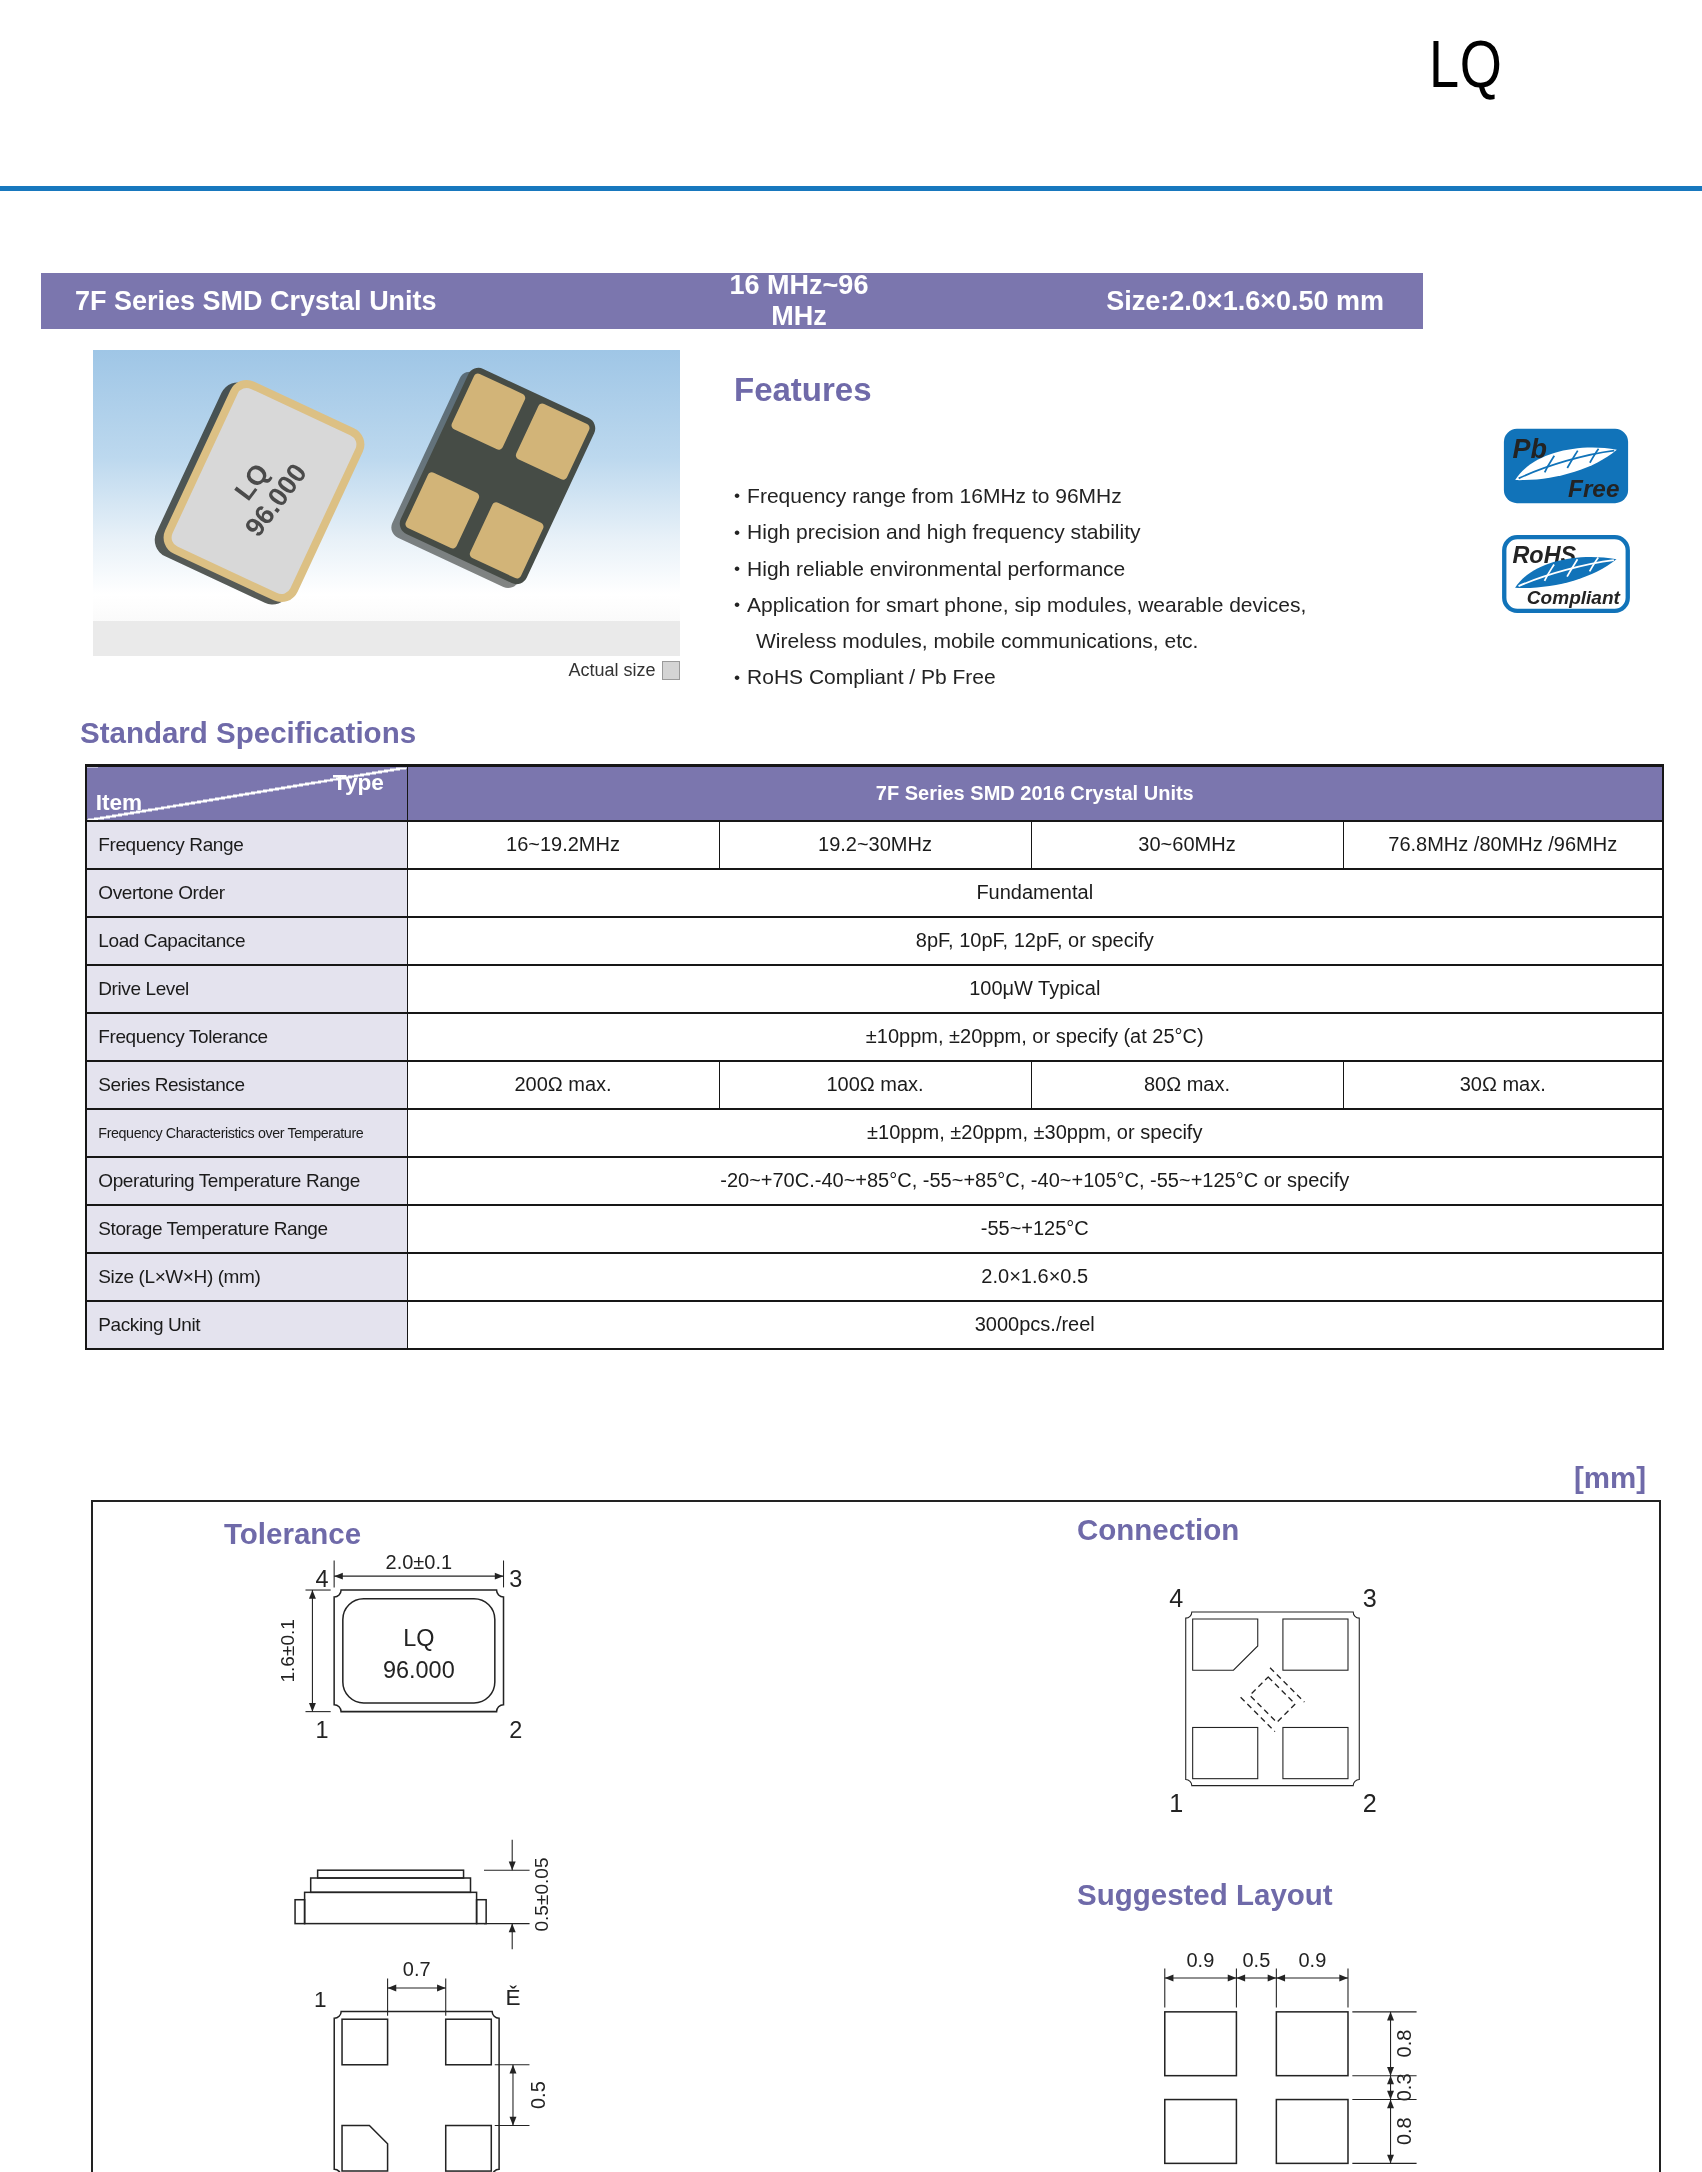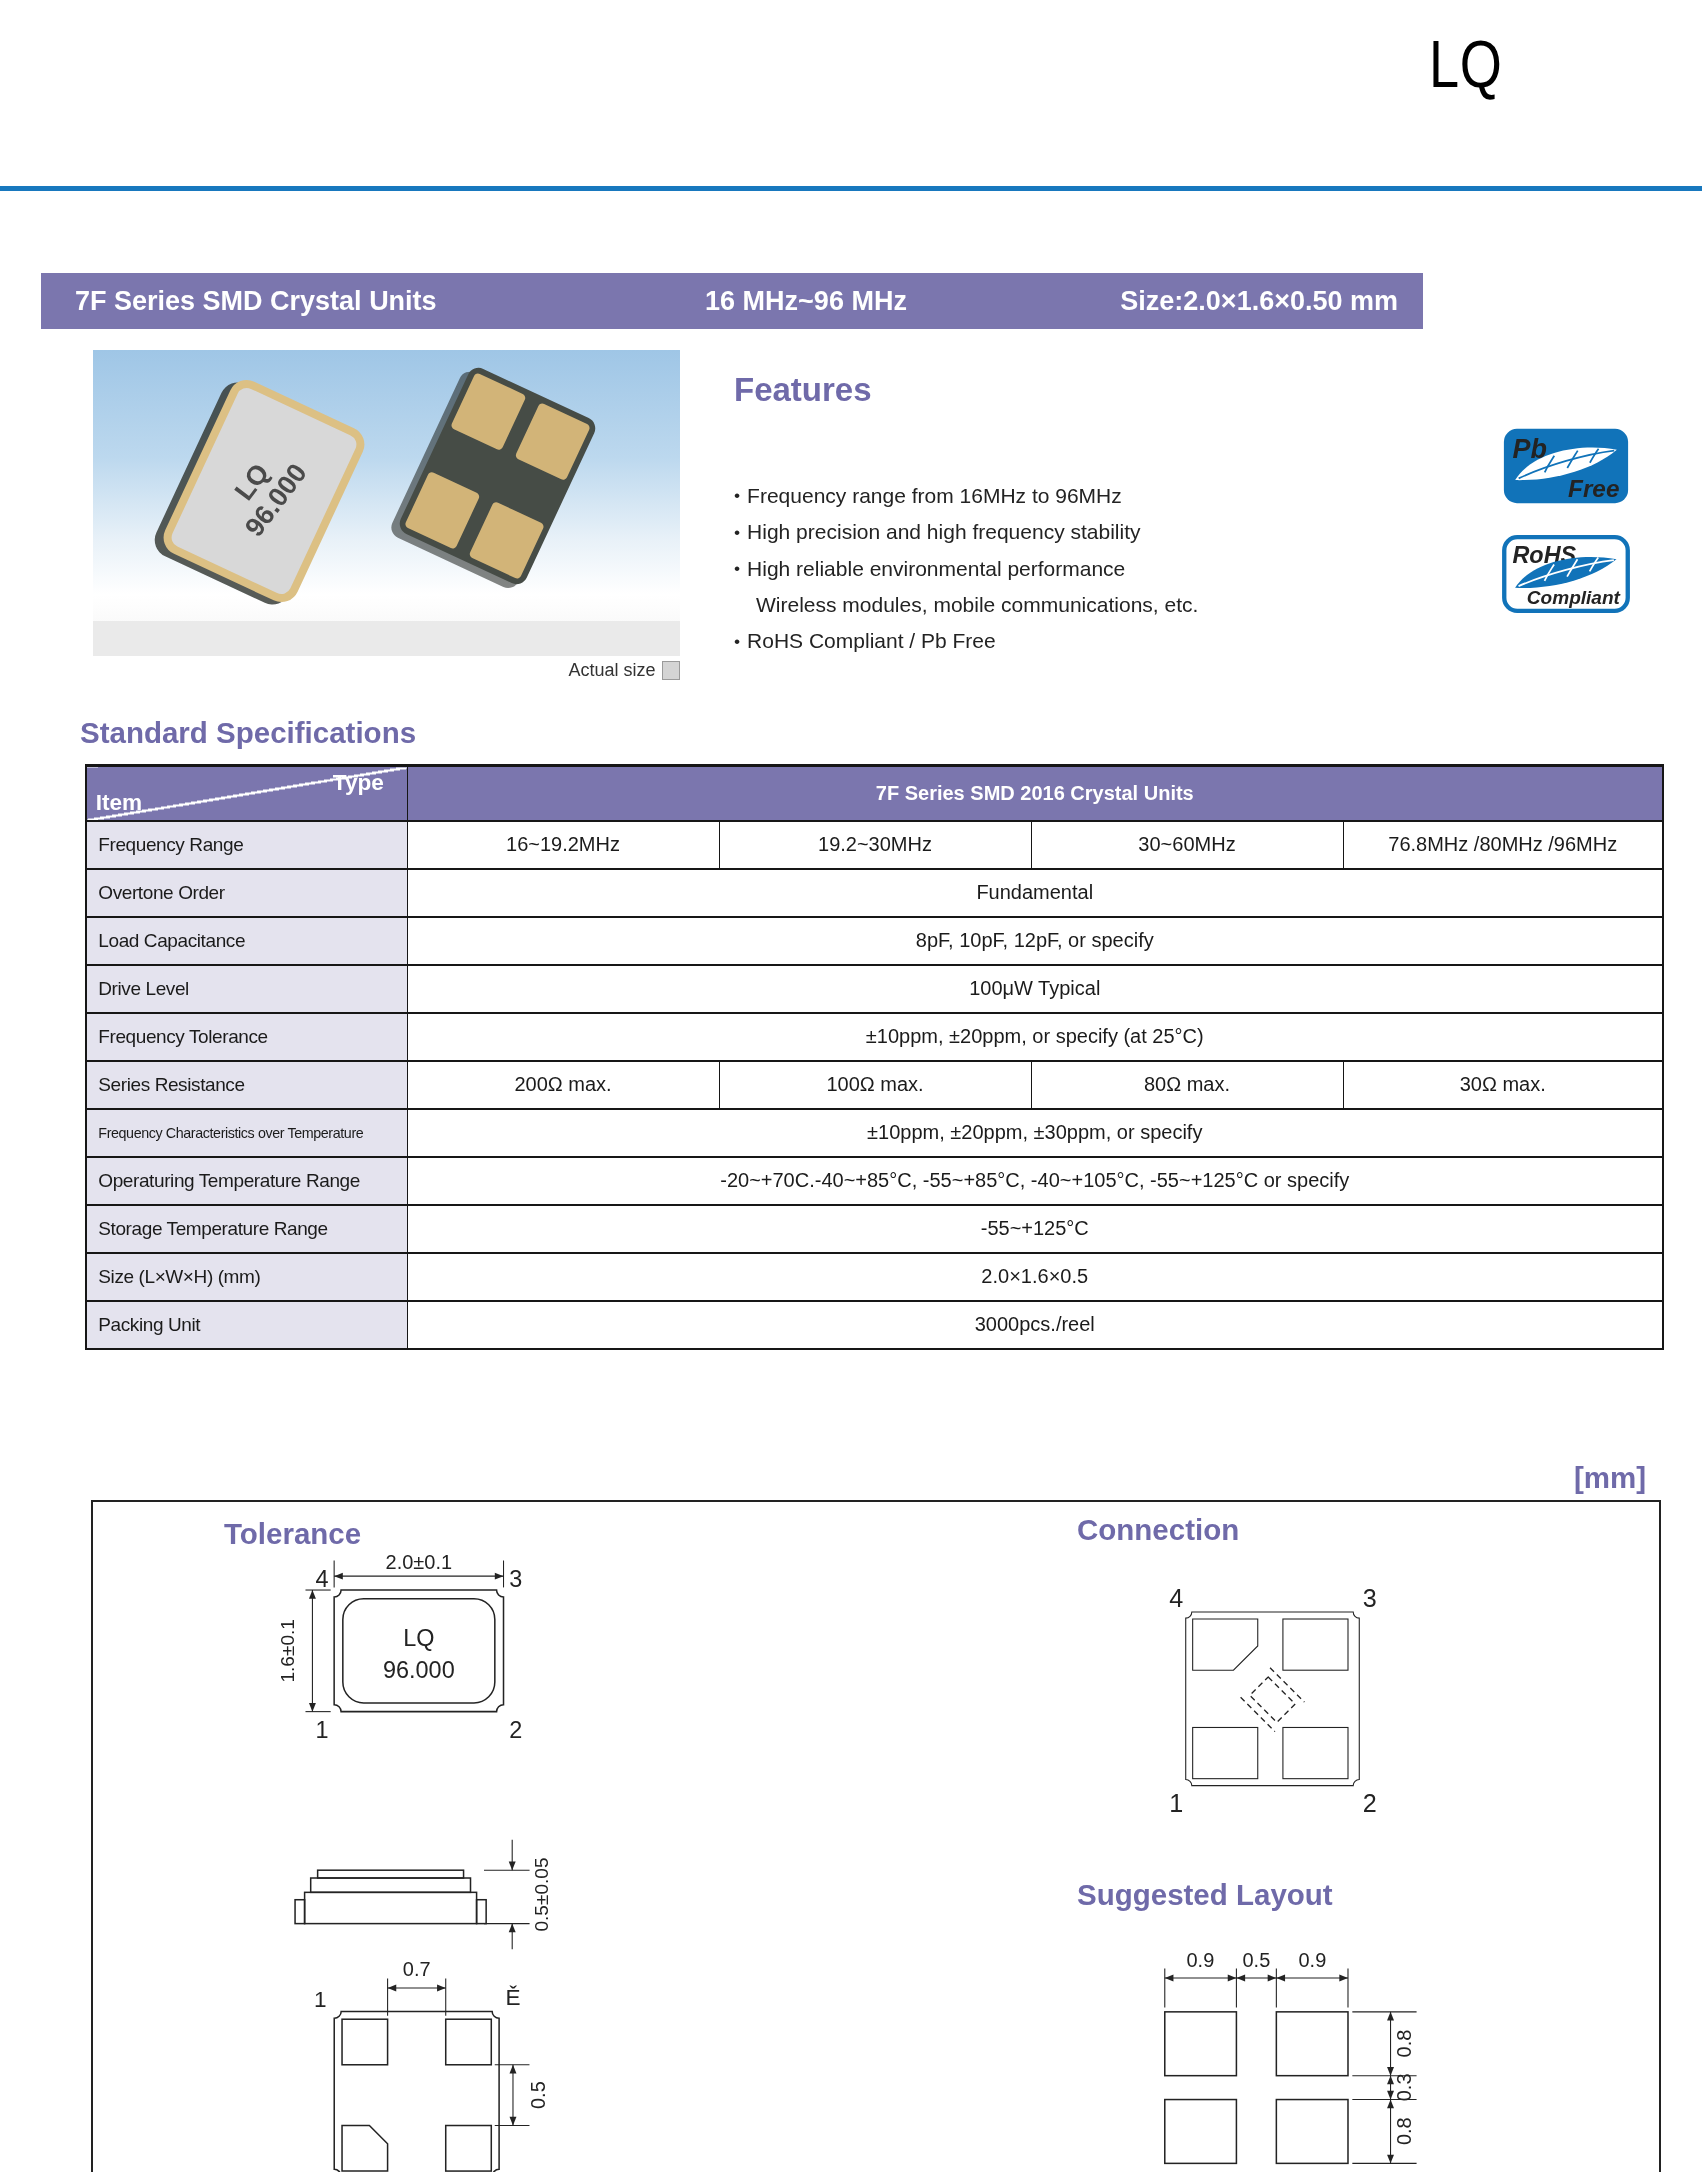--- a/index.html
+++ b/index.html
@@ -9,21 +9,21 @@
 
   
   #logo{left:1429px;top:26px;font-size:66px;font-weight:400;letter-spacing:0.9px;
         transform:scaleX(.82);transform-origin:left top;color:#000;}
   #top-rule{left:0;top:186px;width:1703px;height:4.8px;background:#1878BE;}
   #main-title{left:40px;top:195px;font-size:68px;font-weight:bold;color:#6C67A6;letter-spacing:-1.3px;}
   #series-bar{left:41px;top:273px;width:1382px;height:56px;background:#7B76AE;color:#fff;
         display:flex;align-items:center;font-weight:bold;font-size:27px;}
   #series-bar .bar-left{padding-left:34px;width:630px;}
   #series-bar .bar-center{flex:1;text-align:center;}
-  #series-bar .bar-right{width:491px;text-align:right;padding-right:25px;}
+  #series-bar .bar-right{width:491px;text-align:right;padding-right:39px;}
 
   
   #photo{left:93px;top:350px;width:587px;height:306px;overflow:hidden;
          background:linear-gradient(#9fc6e6 0%,#bcd8ee 35%,#e8f1f8 62%,#ffffff 80%,#f4f4f4 100%);}
   #photo .floor{position:absolute;left:0;bottom:0;width:100%;height:35px;background:#EAEAEA;}
   .crystal-left{position:absolute;left:98px;top:46px;width:130px;height:174px;
          background:#D8D8D8;border:8.7px solid #DCC084;border-radius:18px;
          transform:rotate(25deg);box-shadow:-7px 6px 0 rgba(45,50,45,.8);}
   .crystal-left .marking{position:absolute;left:50%;top:50%;width:130px;
          transform:translate(-50%,-50%) rotate(-78deg);text-align:center;
@@ -111,20 +111,21 @@
   <div class="abs" id="actual-size">
     <span>Actual size</span>
     <span class="swatch"></span>
   </div>
 
   <div class="abs" id="features-heading">Features</div>
   <div class="abs" id="features-list">
     <div class="feat">Frequency range from 16MHz to 96MHz</div>
     <div class="feat">High precision and high frequency stability</div>
     <div class="feat">High reliable environmental performance</div>
+    <div class="feat">Application for smart phone, sip modules, wearable devices,</div>
     <div class="feat cont">Wireless modules, mobile communications, etc.</div>
     <div class="feat">RoHS Compliant / Pb Free</div>
   </div>
 
   <div class="abs badge" id="badge-pb">
     <svg width="126" height="76" viewBox="0 0 290 175">
       <rect x="2" y="2" width="286" height="171" rx="30" fill="#1173B9"></rect>
       <text x="22" y="70" font-size="62" font-style="italic" font-weight="bold" fill="#fff" font-family="Liberation Serif,serif">Pb</text>
       <g>
         <path d="M28,120 C66,58 170,34 262,50 C205,98 112,122 28,120 Z" fill="#fff"></path>

